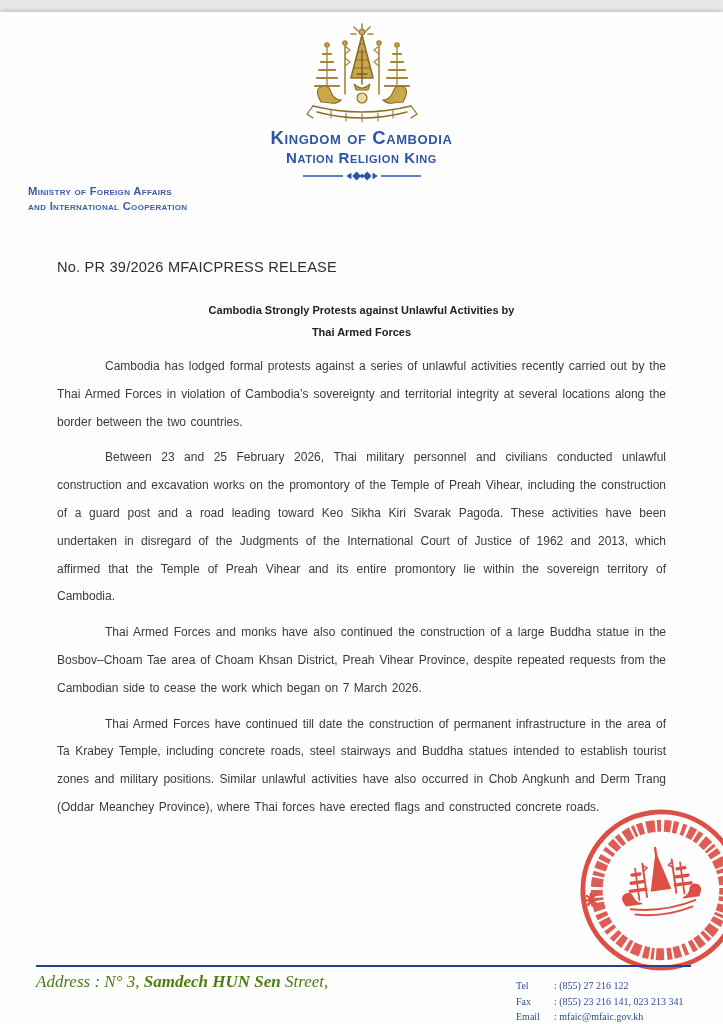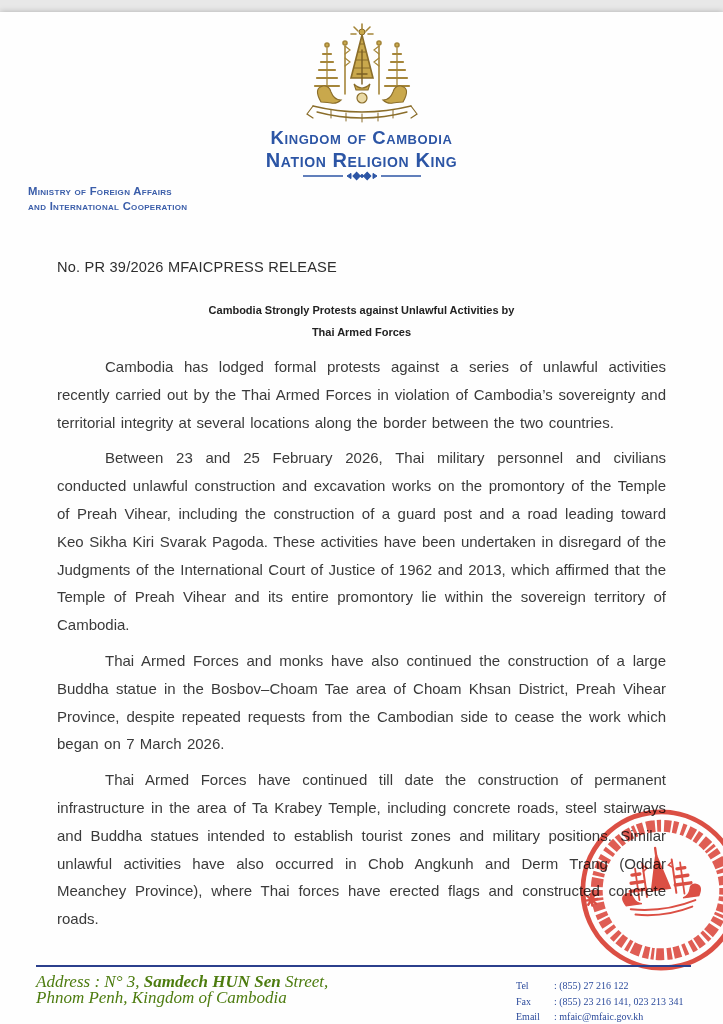--- a/index.html
+++ b/index.html
@@ -14,21 +14,21 @@
   }
   
   .emblem{position:absolute;left:301px;top:10px;width:122px;height:104px;}
   .kingdom-title{
     position:absolute;left:0;top:115px;width:723px;text-align:center;
     font-size:18.5px;font-weight:bold;color:#2c55a5;
     font-variant:small-caps;letter-spacing:.6px;
   }
   .motto{
     position:absolute;left:0;top:137px;width:723px;text-align:center;
-    font-size:20px;font-weight:bold;color:#2c55a5;
+    font-size:15px;font-weight:bold;color:#2c55a5;
     font-variant:small-caps;letter-spacing:.6px;
   }
   .flourish{position:absolute;left:301px;top:158px;width:122px;height:12px;}
   .ministry{
     position:absolute;left:28px;top:172px;width:220px;
     font-size:11.3px;font-weight:bold;color:#3a5da9;
     font-variant:small-caps;letter-spacing:.3px;line-height:14.5px;
   }
   
   .ref-row{
@@ -37,21 +37,21 @@
     font-size:14.6px;color:#2e2e2e;letter-spacing:.2px;
   }
   
   .doc-title{
     position:absolute;left:57px;top:287px;width:609px;text-align:center;
     font-size:11px;font-weight:bold;color:#222;line-height:22px;
   }
   
   .body-text{
     position:absolute;left:57px;top:341px;width:609px;
-    font-size:15px;color:#3a3a3a;
+    font-size:12px;color:#3a3a3a;
   }
   .body-text p{
     margin:0 0 8px 0;
     text-align:justify;
     text-indent:48px;
     line-height:27.8px;
     word-spacing:1.2px;
   }
   
   .stamp{
@@ -178,21 +178,20 @@
         <path d="M122 96 q6 -10 -2 -12 q-5 -1 -6 5 q-2 6 -8 7 Z" fill="#d8362a" stroke-width="1.4"></path>
         <path d="M52 100 Q85 108 118 100 M56 106 Q85 113 114 106" stroke-width="2"></path>
       </g>
     </g>
   </svg>
 
   <div class="footer-rule"></div>
 
   <div class="footer-address">
     <div><span>Address : N° 3, </span><span class="bold">Samdech HUN Sen</span><span> Street,</span></div>
-    <div>Phnom Penh, Kingdom of Cambodia</div>
   </div>
 
   <div class="footer-contacts">
     <div class="row">
       <span class="lbl">Tel</span>
       <span>: (855) 27 216 122</span>
     </div>
     <div class="row">
       <span class="lbl">Fax</span>
       <span>: (855) 23 216 141, 023 213 341</span>

